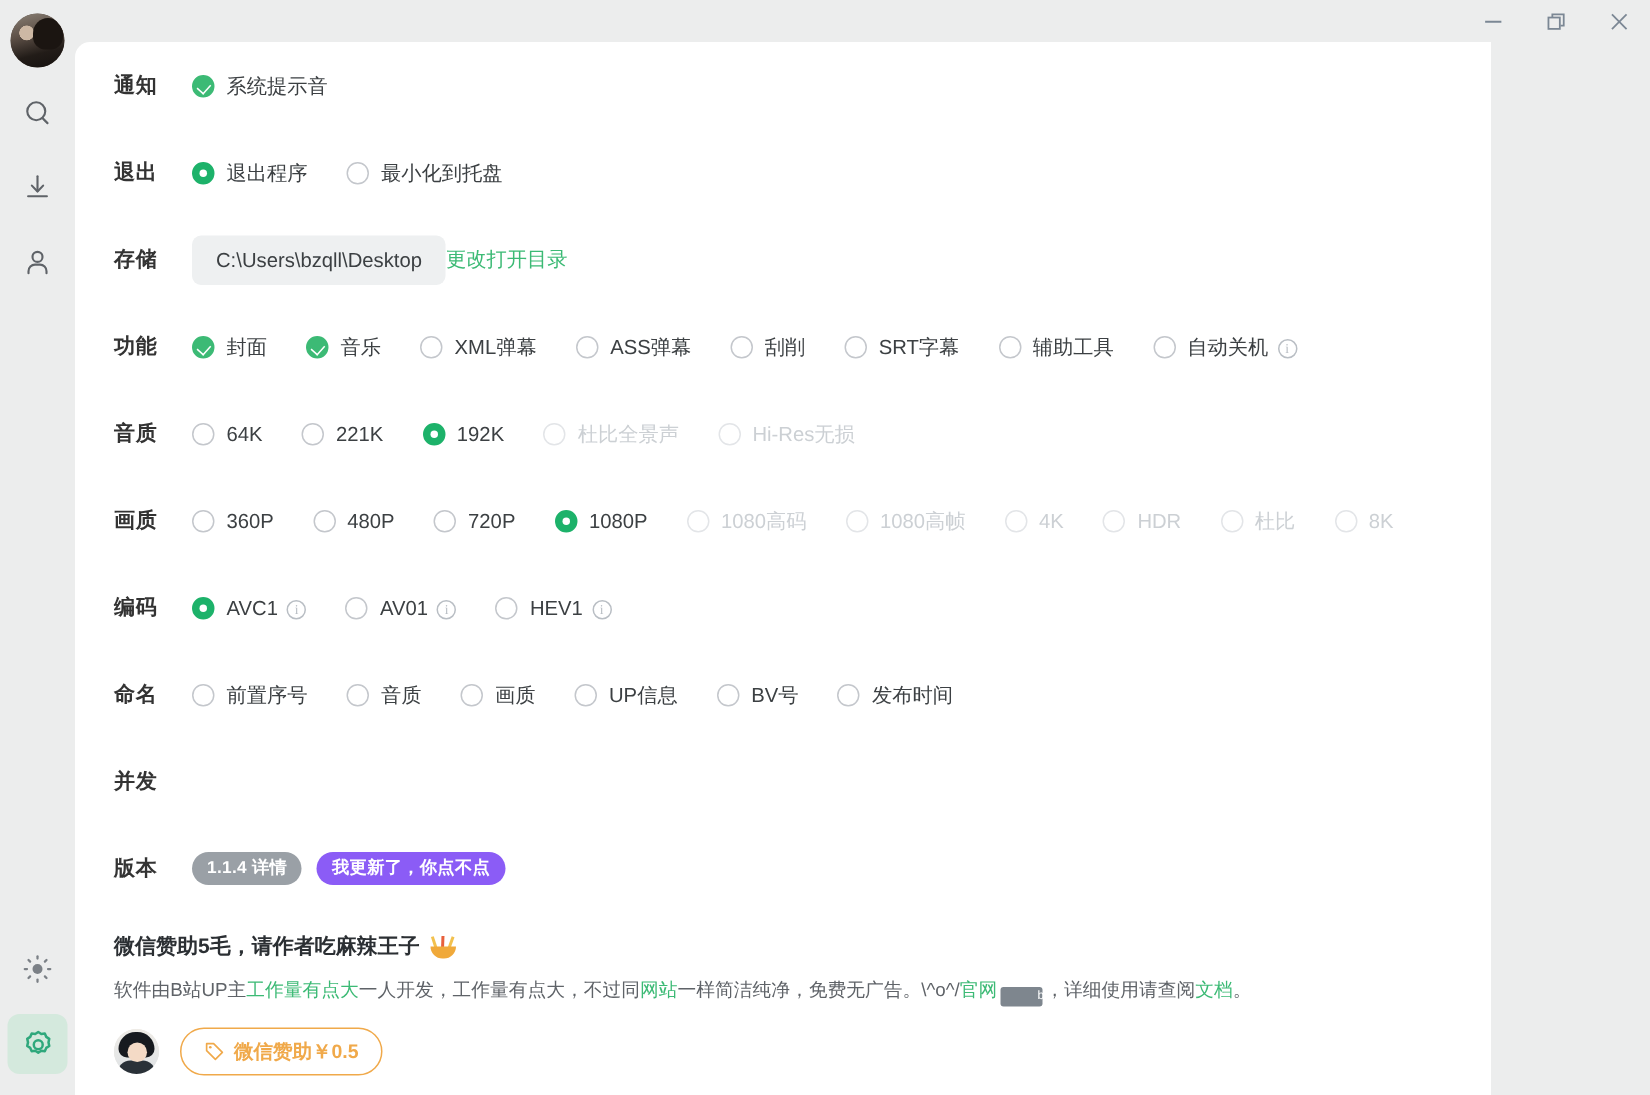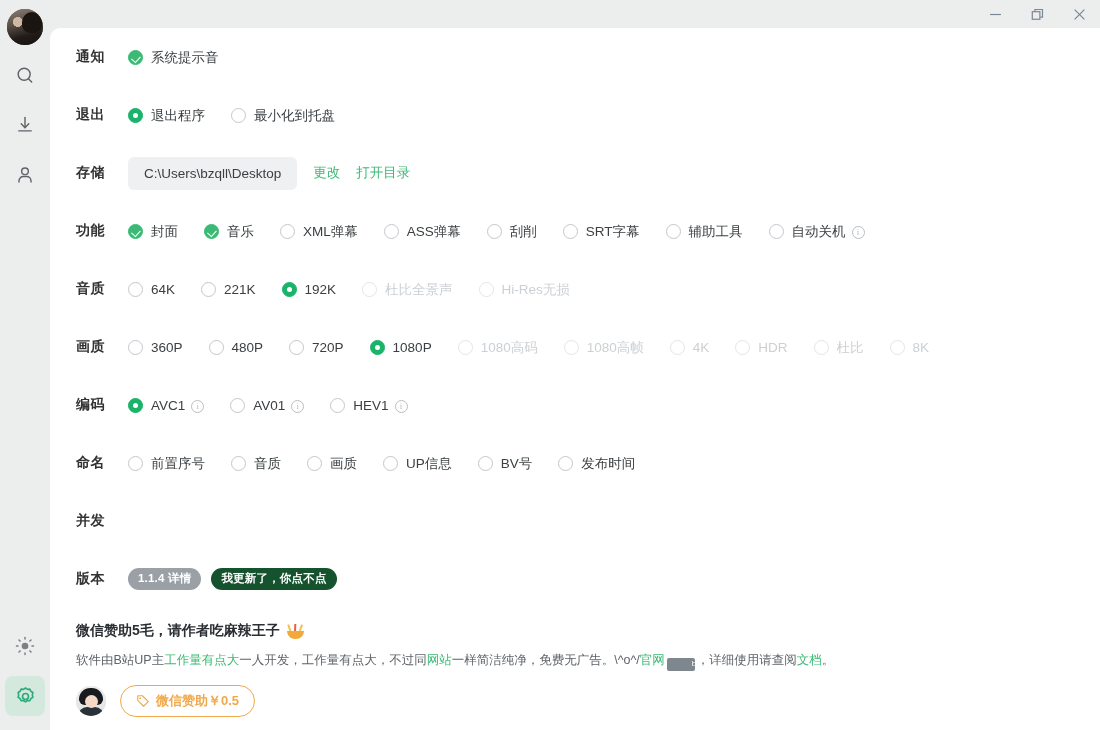--- a/index.html
+++ b/index.html
@@ -60,21 +60,21 @@
   .rail-spacer { flex: 1 1 auto; }
   .rail-icon.active {
     background: #d4e9dd;
   }
   #rail-bottom { margin-bottom: 14px; display:flex; flex-direction:column; align-items:center; }
 
   
   #panel {
     position: absolute;
     left: 50px; top: 28px;
-    width: 1050px; height: 702px;
+    width: 944px; height: 702px;
     background: #ffffff;
     border-top-left-radius: 10px;
     overflow: hidden;
   }
 
   
   #titlebar {
     position: absolute;
     left: 50px; top: 0;
     width: 1050px; height: 28px;
@@ -193,40 +193,39 @@
     padding: 9px 16px;
     font-size: 13.5px;
     color: #3c4043;
     min-width: 160px;
     text-align: center;
     cursor: pointer;
   }
   .link-green {
     color: #3cba75;
     font-size: 13.5px;
-    margin-left: 16px;
     cursor: pointer;
     text-decoration: none;
   }
 
   
   .pill {
     display: inline-flex;
     align-items: center;
     border-radius: 11px;
     padding: 3px 10px 4px;
     font-size: 11.5px;
     font-weight: bold;
     color: #ffffff;
     cursor: pointer;
     margin-right: 10px;
     letter-spacing: .2px;
   }
   .pill.gray { background: #9aa0a6; }
-  .pill.green { background: #14532d; }
+  .pill.green { background: #8b5cf6; }
 
   
   .donate-title {
     font-size: 14px;
     font-weight: bold;
     color: #2b2f33;
     padding-left: 10px;
     margin-top: 14px;
     display: flex; align-items: flex-end;
   }

